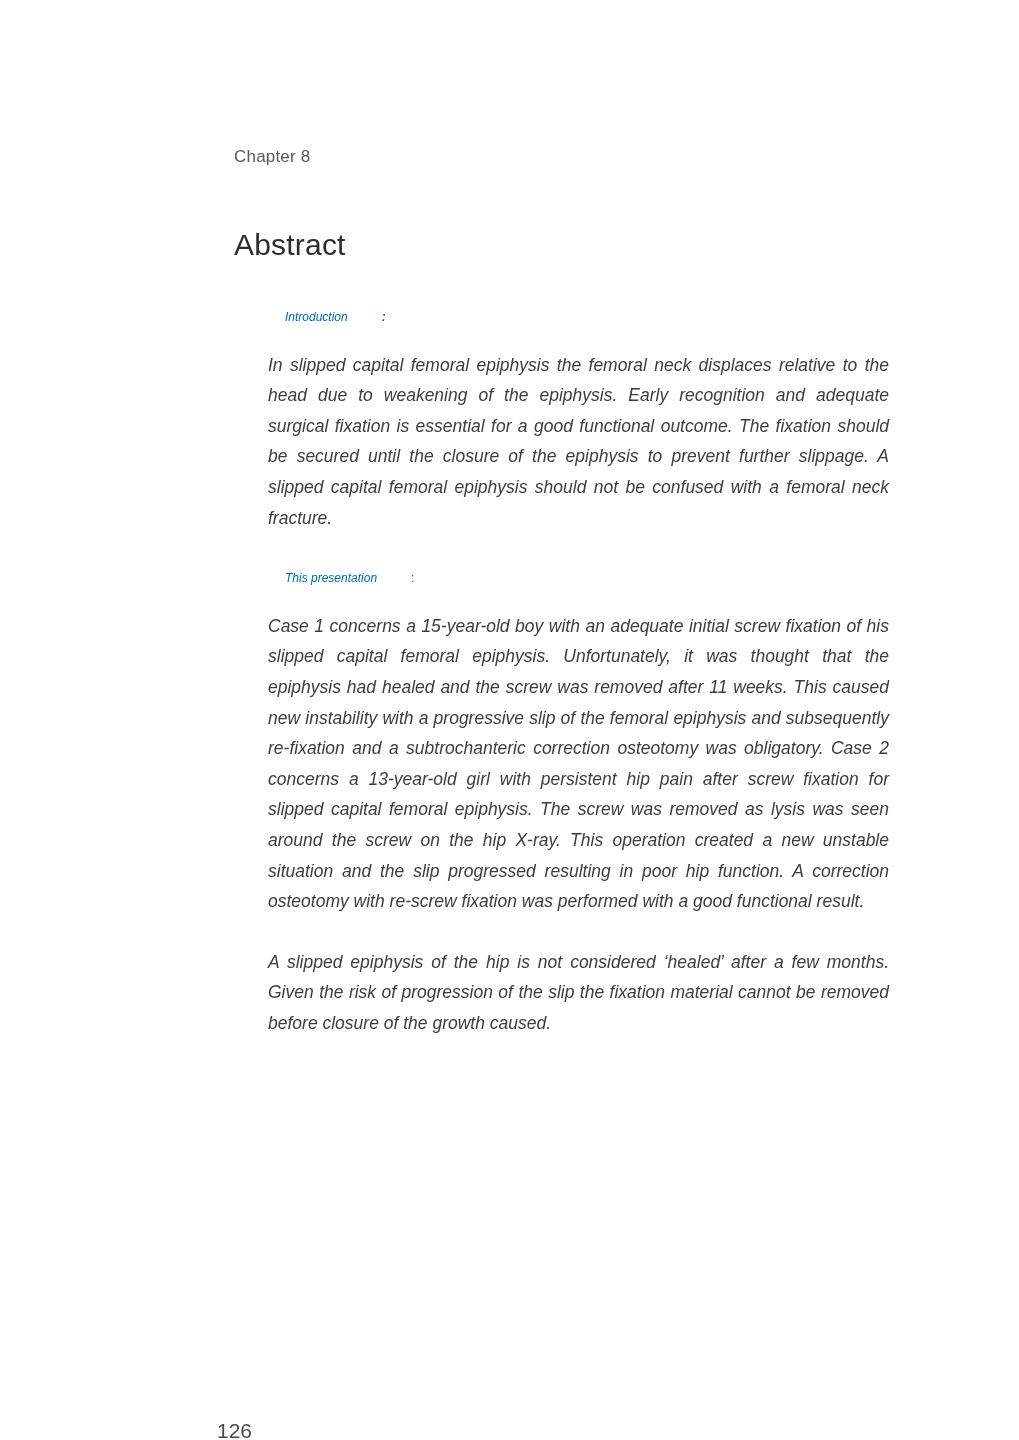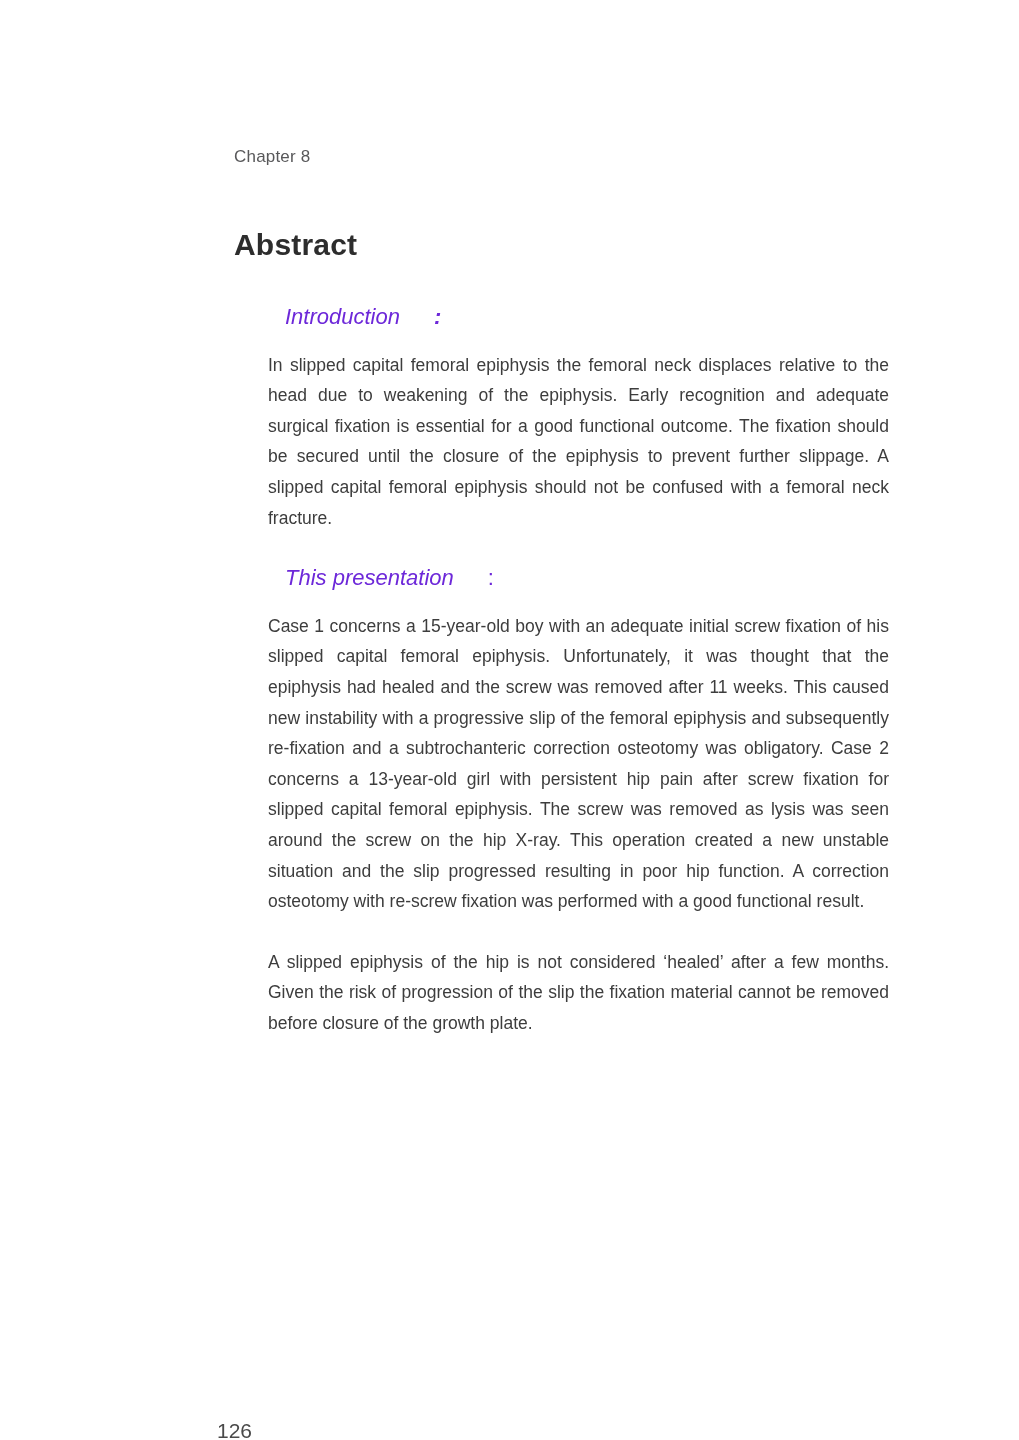--- a/index.html
+++ b/index.html
@@ -38,56 +38,57 @@
     line-height: 22px;
     font-weight: 400;
     color: #58585a;
     letter-spacing: 0.2px;
   }
 
   .page-title {
     margin-top: 60px;
     font-size: 30px;
     line-height: 34px;
-    font-weight: 700;
+    font-weight: 400;
     color: #2d2d2d;
     letter-spacing: 0.2px;
   }
 
   .sections {
     margin-top: 40px;
   }
 
   .section + .section {
     margin-top: 30px;
   }
 
   .section-heading {
-    font-size: 22px;
+    font-size: 12px;
     line-height: 30.6px;
     font-style: italic;
     font-weight: 400;
-    color: #6d28d9;
+    color: #0369a1;
   }
 
   .section-heading .colon {
     font-style: normal;
   }
 
   .section-heading .colon.bold {
     font-weight: 700;
     font-style: italic;
   }
 
   .section-body {
     font-size: 17.5px;
     line-height: 30.6px;
     font-weight: 400;
     color: #3d3d3d;
     text-align: justify;
+    font-style: italic;
   }
 
   .page-number {
     position: absolute;
     left: 149px;
     top: 1352px;
     font-size: 21px;
     line-height: 22px;
     color: #4a4a4a;
   }
@@ -108,20 +109,20 @@
         <div class="section-heading"><span>Introduction</span><span class="colon bold">:</span></div>
         <div class="section-body">In slipped capital femoral epiphysis the femoral neck displaces relative to the head due to weakening of the epiphysis. Early recognition and adequate surgical fixation is essential for a good functional outcome. The fixation should be secured until the closure of the epiphysis to prevent further slippage. A slipped capital femoral epiphysis should not be confused with a femoral neck fracture.</div>
       </div>
 
       <div class="section">
         <div class="section-heading"><span>This presentation</span><span class="colon">:</span></div>
         <div class="section-body">Case 1 concerns a 15-year-old boy with an adequate initial screw fixation of his slipped capital femoral epiphysis. Unfortunately, it was thought that the epiphysis had healed and the screw was removed after 11 weeks. This caused new instability with a progressive slip of the femoral epiphysis and subsequently re-fixation and a subtrochanteric correction osteotomy was obligatory. Case 2 concerns a 13-year-old girl with persistent hip pain after screw fixation for slipped capital femoral epiphysis. The screw was removed as lysis was seen around the screw on the hip X-ray. This operation created a new unstable situation and the slip progressed resulting in poor hip function. A correction osteotomy with re-screw fixation was performed with a good functional result.</div>
       </div>
 
       <div class="section">
-        <div class="section-body">A slipped epiphysis of the hip is not considered ‘healed’ after a few months. Given the risk of progression of the slip the fixation material cannot be removed before closure of the growth plate.</div>
+        <div class="section-body">A slipped epiphysis of the hip is not considered ‘healed’ after a few months. Given the risk of progression of the slip the fixation material cannot be removed before closure of the growth caused.</div>
       </div>
 
     </div>
   </div>
 
   <div class="page-number">126</div>
 </div>
 
 </body></html>

